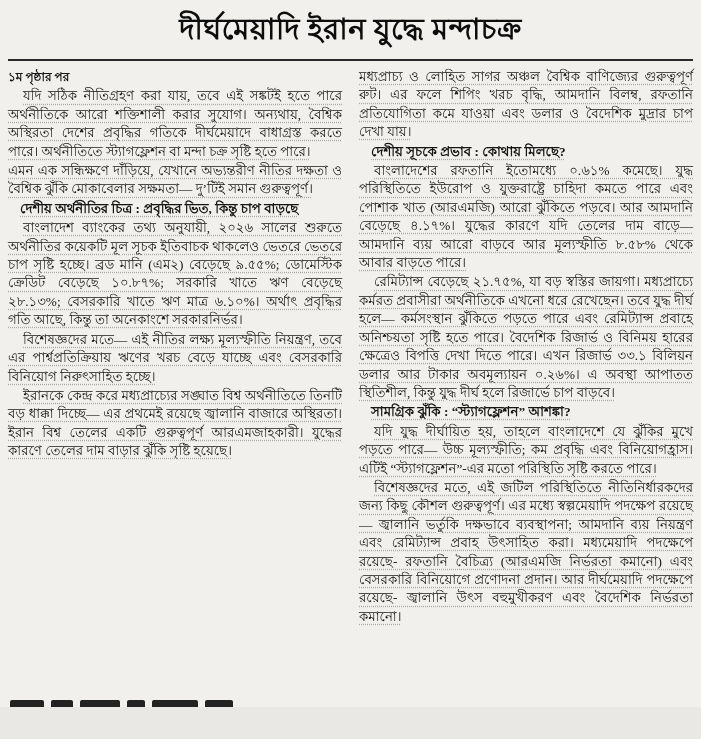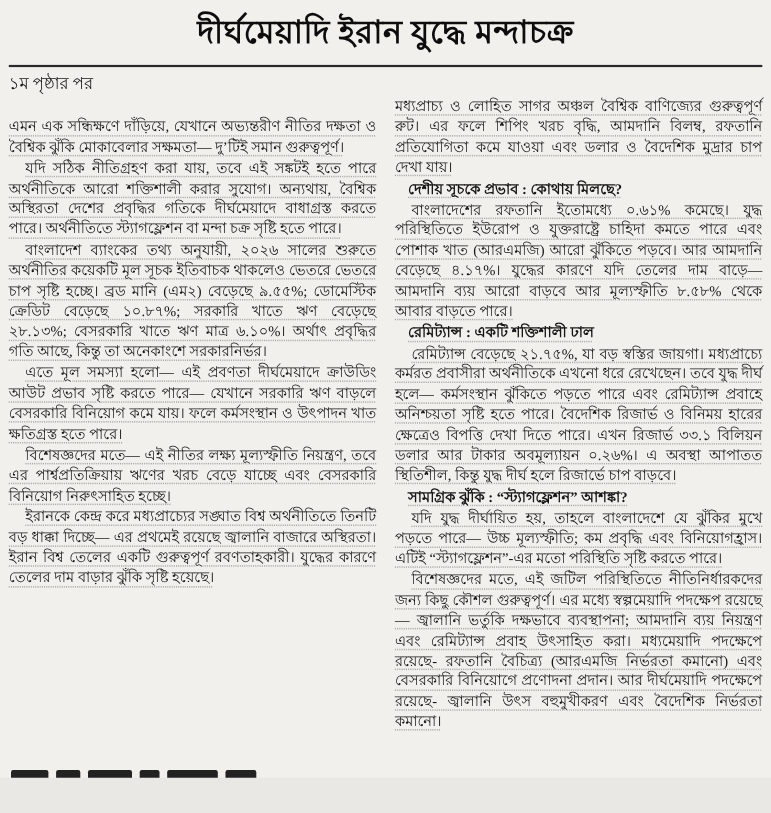--- a/index.html
+++ b/index.html
@@ -35,34 +35,34 @@
     gap: 17px;
   }
   .col {
     flex: 1 1 0;
     text-align: justify;
     font-size: 13.3px;
     line-height: 18.4px;
     color: #161616;
   }
   .continuation {
-    font-weight: normal;
-    font-size: 15px;
+    font-weight: bold;
+    font-size: 12px;
     margin-bottom: 1px;
     text-indent: 0;
   }
   .para {
     text-indent: 15px;
     margin-bottom: 1px;
     text-decoration-line: underline;
     text-decoration-style: dotted;
     text-decoration-color: rgba(50,50,50,0.38);
     text-underline-offset: 3px;
   }
-  .para.noindent { text-indent: 0; margin-top: 20px; }
+  .para.noindent { text-indent: 0; }
   .subheading {
     font-weight: bold;
     text-indent: 12px;
     margin: 1px 0 1px 0;
     text-decoration-line: underline;
     text-decoration-style: dotted;
     text-decoration-color: rgba(50,50,50,0.38);
     text-underline-offset: 3px;
   }
   .cropped-artifact {
@@ -90,35 +90,34 @@
 
   <h1 class="headline">দীর্ঘমেয়াদি ইরান যুদ্ধে মন্দাচক্র</h1>
 
   <hr class="title-rule">
 
   <div class="columns">
 
     <div class="col">
       <div class="continuation">১ম পৃষ্ঠার পর</div>
       <div>
+          <div class="para">যদি সঠিক নীতিগ্রহণ করা যায়, তবে এই সঙ্কটই হতে পারে অর্থনীতিকে আরো শক্তিশালী করার সুযোগ। অন্যথায়, বৈশ্বিক অস্থিরতা দেশের প্রবৃদ্ধির গতিকে দীর্ঘমেয়াদে বাধাগ্রস্ত করতে পারে। অর্থনীতিতে স্ট্যাগফ্লেশন বা মন্দা চক্র সৃষ্টি হতে পারে।</div>
           <div class="para noindent">এমন এক সন্ধিক্ষণে দাঁড়িয়ে, যেখানে অভ্যন্তরীণ নীতির দক্ষতা ও বৈশ্বিক ঝুঁকি মোকাবেলার সক্ষমতা— দু’টিই সমান গুরুত্বপূর্ণ।</div>
-          <div class="para">যদি সঠিক নীতিগ্রহণ করা যায়, তবে এই সঙ্কটই হতে পারে অর্থনীতিকে আরো শক্তিশালী করার সুযোগ। অন্যথায়, বৈশ্বিক অস্থিরতা দেশের প্রবৃদ্ধির গতিকে দীর্ঘমেয়াদে বাধাগ্রস্ত করতে পারে। অর্থনীতিতে স্ট্যাগফ্লেশন বা মন্দা চক্র সৃষ্টি হতে পারে।</div>
+          <div class="subheading">দেশীয় অর্থনীতির চিত্র : প্রবৃদ্ধির ভিত, কিন্তু চাপ বাড়ছে</div>
           <div class="para">বাংলাদেশ ব্যাংকের তথ্য অনুযায়ী, ২০২৬ সালের শুরুতে অর্থনীতির কয়েকটি মূল সূচক ইতিবাচক থাকলেও ভেতরে ভেতরে চাপ সৃষ্টি হচ্ছে। ব্রড মানি (এম২) বেড়েছে ৯.৫৫%; ডোমেস্টিক ক্রেডিট বেড়েছে ১০.৮৭%; সরকারি খাতে ঋণ বেড়েছে ২৮.১৩%; বেসরকারি খাতে ঋণ মাত্র ৬.১০%। অর্থাৎ প্রবৃদ্ধির গতি আছে, কিন্তু তা অনেকাংশে সরকারনির্ভর।</div>
-          <div class="para">এতে মূল সমস্যা হলো— এই প্রবণতা দীর্ঘমেয়াদে ক্রাউডিং আউট প্রভাব সৃষ্টি করতে পারে— যেখানে সরকারি ঋণ বাড়লে বেসরকারি বিনিয়োগ কমে যায়। ফলে কর্মসংস্থান ও উৎপাদন খাত ক্ষতিগ্রস্ত হতে পারে।</div>
           <div class="para">বিশেষজ্ঞদের মতে— এই নীতির লক্ষ্য মূল্যস্ফীতি নিয়ন্ত্রণ, তবে এর পার্শ্বপ্রতিক্রিয়ায় ঋণের খরচ বেড়ে যাচ্ছে এবং বেসরকারি বিনিয়োগ নিরুৎসাহিত হচ্ছে।</div>
-          <div class="para">ইরানকে কেন্দ্র করে মধ্যপ্রাচ্যের সঙ্ঘাত বিশ্ব অর্থনীতিতে তিনটি বড় ধাক্কা দিচ্ছে— এর প্রথমেই রয়েছে জ্বালানি বাজারে অস্থিরতা। ইরান বিশ্ব তেলের একটি গুরুত্বপূর্ণ রবণতাহকারী। যুদ্ধের কারণে তেলের দাম বাড়ার ঝুঁকি সৃষ্টি হয়েছে।</div>
+          <div class="para">ইরানকে কেন্দ্র করে মধ্যপ্রাচ্যের সঙ্ঘাত বিশ্ব অর্থনীতিতে তিনটি বড় ধাক্কা দিচ্ছে— এর প্রথমেই রয়েছে জ্বালানি বাজারে অস্থিরতা। ইরান বিশ্ব তেলের একটি গুরুত্বপূর্ণ আরএমজাহকারী। যুদ্ধের কারণে তেলের দাম বাড়ার ঝুঁকি সৃষ্টি হয়েছে।</div>
         </div>
     </div>
 
     <div class="col">
       <div>
           <div class="para noindent">মধ্যপ্রাচ্য ও লোহিত সাগর অঞ্চল বৈশ্বিক বাণিজ্যের গুরুত্বপূর্ণ রুট। এর ফলে শিপিং খরচ বৃদ্ধি, আমদানি বিলম্ব, রফতানি প্রতিযোগিতা কমে যাওয়া এবং ডলার ও বৈদেশিক মুদ্রার চাপ দেখা যায়।</div>
           <div class="subheading">দেশীয় সূচকে প্রভাব : কোথায় মিলছে?</div>
           <div class="para">বাংলাদেশের রফতানি ইতোমধ্যে ০.৬১% কমেছে। যুদ্ধ পরিস্থিতিতে ইউরোপ ও যুক্তরাষ্ট্রে চাহিদা কমতে পারে এবং পোশাক খাত (আরএমজি) আরো ঝুঁকিতে পড়বে। আর আমদানি বেড়েছে ৪.১৭%। যুদ্ধের কারণে যদি তেলের দাম বাড়ে— আমদানি ব্যয় আরো বাড়বে আর মূল্যস্ফীতি ৮.৫৮% থেকে আবার বাড়তে পারে।</div>
-          <div class="subheading">রেমিট্যান্স : একটি শক্তিশালী ঢাল</div>
           <div class="para">রেমিট্যান্স বেড়েছে ২১.৭৫%, যা বড় স্বস্তির জায়গা। মধ্যপ্রাচ্যে কর্মরত প্রবাসীরা অর্থনীতিকে এখনো ধরে রেখেছেন। তবে যুদ্ধ দীর্ঘ হলে— কর্মসংস্থান ঝুঁকিতে পড়তে পারে এবং রেমিট্যান্স প্রবাহে অনিশ্চয়তা সৃষ্টি হতে পারে। বৈদেশিক রিজার্ভ ও বিনিময় হারের ক্ষেত্রেও বিপত্তি দেখা দিতে পারে। এখন রিজার্ভ ৩৩.১ বিলিয়ন ডলার আর টাকার অবমূল্যায়ন ০.২৬%। এ অবস্থা আপাতত স্থিতিশীল, কিন্তু যুদ্ধ দীর্ঘ হলে রিজার্ভে চাপ বাড়বে।</div>
           <div class="subheading">সামগ্রিক ঝুঁকি : “স্ট্যাগফ্লেশন” আশঙ্কা?</div>
           <div class="para">যদি যুদ্ধ দীর্ঘায়িত হয়, তাহলে বাংলাদেশে যে ঝুঁকির মুখে পড়তে পারে— উচ্চ মূল্যস্ফীতি; কম প্রবৃদ্ধি এবং বিনিয়োগহ্রাস। এটিই “স্ট্যাগফ্লেশন”-এর মতো পরিস্থিতি সৃষ্টি করতে পারে।</div>
           <div class="para">বিশেষজ্ঞদের মতে, এই জটিল পরিস্থিতিতে নীতিনির্ধারকদের জন্য কিছু কৌশল গুরুত্বপূর্ণ। এর মধ্যে স্বল্পমেয়াদি পদক্ষেপ রয়েছে— জ্বালানি ভর্তুকি দক্ষভাবে ব্যবস্থাপনা; আমদানি ব্যয় নিয়ন্ত্রণ এবং রেমিট্যান্স প্রবাহ উৎসাহিত করা। মধ্যমেয়াদি পদক্ষেপে রয়েছে- রফতানি বৈচিত্র্য (আরএমজি নির্ভরতা কমানো) এবং বেসরকারি বিনিয়োগে প্রণোদনা প্রদান। আর দীর্ঘমেয়াদি পদক্ষেপে রয়েছে- জ্বালানি উৎস বহুমুখীকরণ এবং বৈদেশিক নির্ভরতা কমানো।</div>
         </div>
     </div>
 
   </div>
 
   <div class="cropped-artifact">

